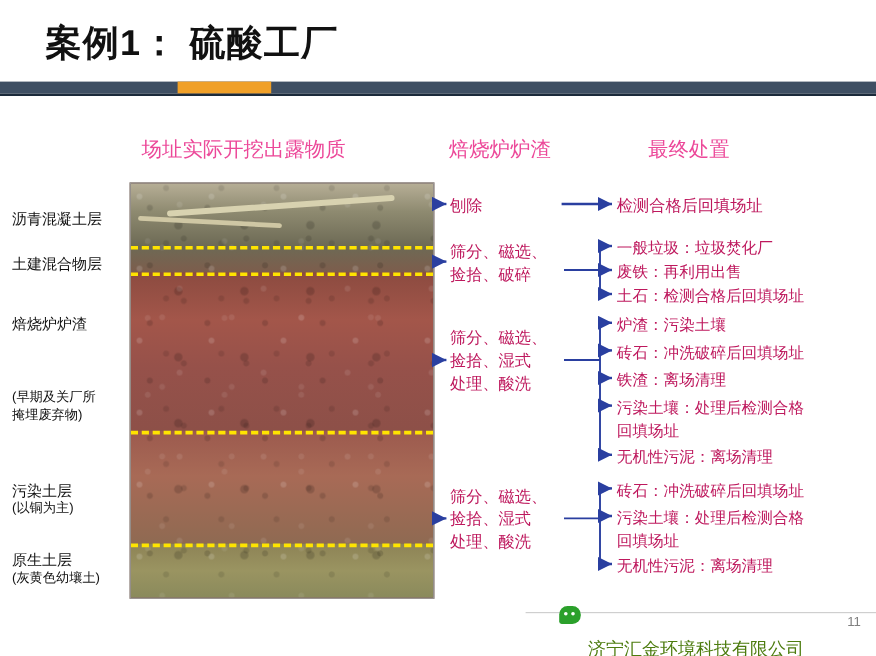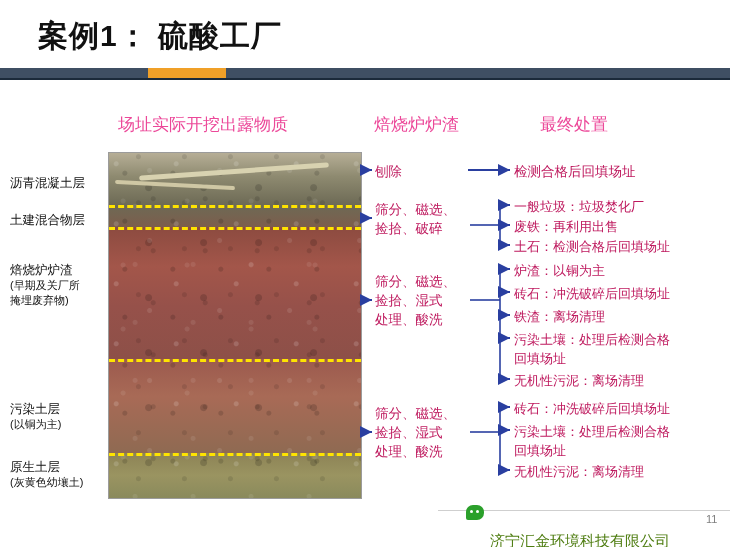--- a/index.html
+++ b/index.html
@@ -227,21 +227,21 @@
   </div>
 
   <div class="left-label" style="left:10px; top:176px;">
     <span>沥青混凝土层</span>
   </div>
   <div class="left-label" style="left:10px; top:213px;">
     <span>土建混合物层</span>
   </div>
   <div class="left-label" style="left:10px; top:263px;">
     <span>焙烧炉炉渣</span>
-    <span class="sub" style="white-space:pre-line;">(早期及关厂所
+    <span class="sub" style="white-space:pre-line;margin-top:46px;">(早期及关厂所
 掩埋废弃物)</span>
   </div>
   <div class="left-label" style="left:10px; top:402px;">
     <span>污染土层</span>
     <span class="sub">(以铜为主)</span>
   </div>
   <div class="left-label" style="left:10px; top:460px;">
     <span>原生土层</span>
     <span class="sub">(灰黄色幼壤土)</span>
   </div>
@@ -255,21 +255,21 @@
   <div class="txt" style="left:375px; top:404px;">筛分、磁选、
 捡拾、湿式
 处理、酸洗</div>
 
   <div class="txt" style="left:514px; top:162px;">检测合格后回填场址</div>
 
   <div class="txt sm" style="left:514px; top:218px;">废铁：再利用出售</div>
   <div class="txt sm" style="left:514px; top:198px;">一般垃圾：垃圾焚化厂</div>
   <div class="txt sm" style="left:514px; top:238px;">土石：检测合格后回填场址</div>
 
-  <div class="txt sm" style="left:514px; top:262px;">炉渣：以铜为主</div>
+  <div class="txt sm" style="left:514px; top:262px;">炉渣：污染土壤</div>
   <div class="txt sm" style="left:514px; top:285px;">砖石：冲洗破碎后回填场址</div>
   <div class="txt sm" style="left:514px; top:308px;text-align:right;">铁渣：离场清理</div>
   <div class="txt sm" style="left:514px; top:331px;">污染土壤：处理后检测合格
         回填场址</div>
   <div class="txt sm" style="left:514px; top:372px;">无机性污泥：离场清理</div>
 
   <div class="txt sm" style="left:514px; top:400px;">砖石：冲洗破碎后回填场址</div>
   <div class="txt sm" style="left:514px; top:423px;">污染土壤：处理后检测合格
         回填场址</div>
   <div class="txt sm" style="left:514px; top:463px;">无机性污泥：离场清理</div>

